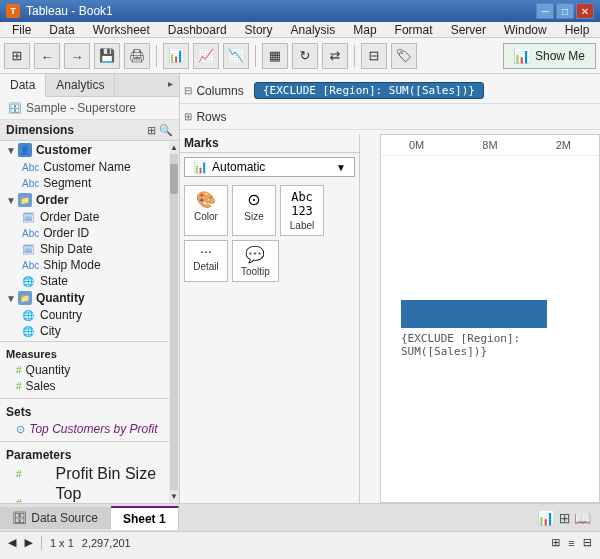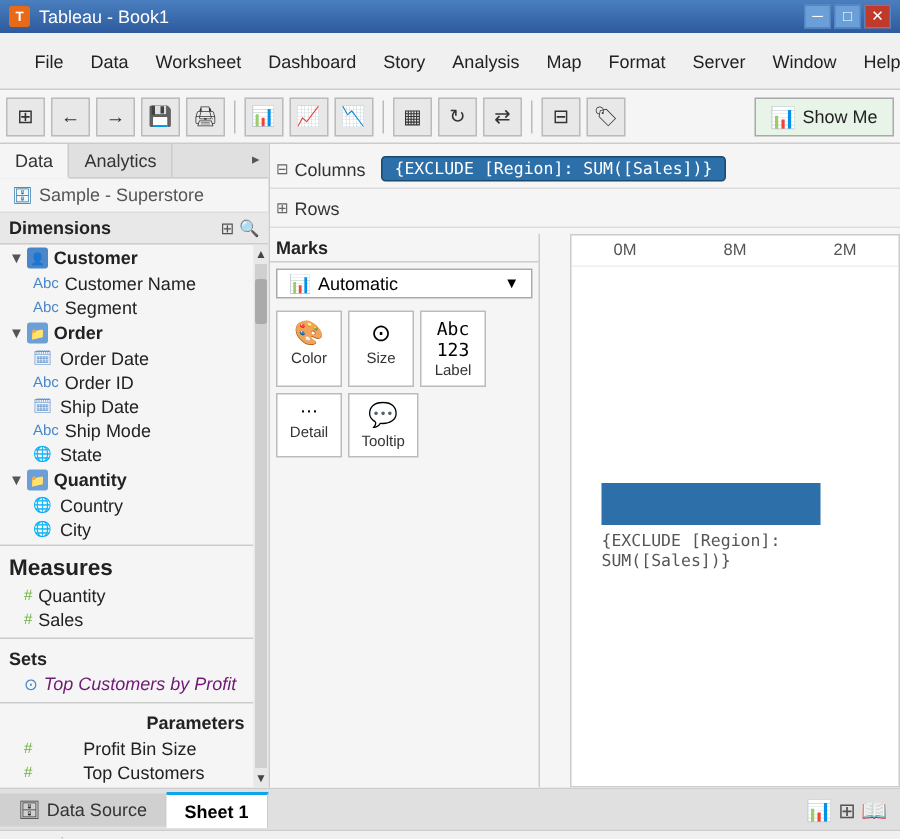--- a/index.html
+++ b/index.html
@@ -9,21 +9,21 @@
     .title-bar { background: linear-gradient(to bottom, #4a7fbf, #2d5a9e); color: white; height: 22px; display: flex; align-items: center; justify-content: space-between; padding: 0 6px; font-size: 12px; }
     .title-bar-left { display: flex; align-items: center; gap: 6px; }
     .title-bar-icon { width: 14px; height: 14px; background: #e86a17; border-radius: 2px; display: flex; align-items: center; justify-content: center; font-size: 9px; font-weight: bold; color: white; }
     .title-bar-controls { display: flex; gap: 2px; }
     .title-btn { width: 18px; height: 16px; background: #6a9fd8; border: 1px solid #5585c0; display: flex; align-items: center; justify-content: center; font-size: 10px; color: white; cursor: pointer; }
     .title-btn.close { background: #c0392b; }
     .title-btn.max { background: #6a9fd8; }
     .title-btn.min { background: #6a9fd8; }
 
     
-    .menu-bar { background: #f0f0f0; border-bottom: 1px solid #ccc; height: 38px; display: flex; align-items: center; padding: 0 15px; gap: 2px; }
+    .menu-bar { background: #f0f0f0; border-bottom: 1px solid #ccc; height: 16px; display: flex; align-items: center; padding: 0 4px; gap: 2px; }
     .menu-item { padding: 2px 8px; font-size: 12px; cursor: pointer; color: #222; }
 
     
     .toolbar { background: #f5f5f5; border-bottom: 1px solid #ccc; height: 36px; display: flex; align-items: center; padding: 0 4px; gap: 4px; }
     .toolbar-btn { width: 26px; height: 26px; background: #e8e8e8; border: 1px solid #bbb; display: flex; align-items: center; justify-content: center; font-size: 13px; cursor: pointer; color: #333; }
     .toolbar-separator { width: 1px; height: 22px; background: #bbb; margin: 0 2px; }
     .show-me-btn { background: #e8f4e8; border: 1px solid #aaa; padding: 4px 10px; display: flex; align-items: center; gap: 4px; cursor: pointer; font-size: 12px; color: #222; margin-left: auto; }
     .show-me-icon { color: #e86a17; font-size: 14px; }
 
     
@@ -50,36 +50,36 @@
     .dim-group-label { font-size: 12px; color: #222; font-weight: bold; }
     .dim-item { display: flex; align-items: center; padding: 1px 6px 1px 22px; cursor: pointer; }
     .dim-item-icon { font-size: 10px; color: #4a86c8; margin-right: 4px; min-width: 14px; }
     .dim-item-icon.date { color: #4a86c8; }
     .dim-item-icon.geo { color: #4a86c8; }
     .dim-item-label { font-size: 12px; color: #222; }
 
     .section-divider { height: 1px; background: #ccc; margin: 2px 0; }
 
     .measures-section { padding: 2px 0; }
-    .measures-header { font-size: 15px; font-weight: bold; color: #222; padding: 2px 6px; }
+    .measures-header { font-size: 11px; font-weight: bold; color: #222; padding: 2px 6px; }
     .measure-item { display: flex; align-items: center; padding: 1px 6px 1px 16px; cursor: pointer; }
     .measure-icon { font-size: 10px; color: #6db33f; margin-right: 4px; }
     .measure-label { font-size: 12px; color: #222; }
 
     .sets-section { padding: 2px 0; }
     .sets-header { font-size: 12px; font-weight: bold; color: #222; padding: 2px 6px; }
     .set-item { display: flex; align-items: center; padding: 1px 6px 1px 16px; cursor: pointer; }
     .set-icon { font-size: 11px; color: #4a86c8; margin-right: 4px; }
     .set-label { font-size: 12px; color: #701a75; font-style: italic; }
 
-    .params-section { padding: 2px 0; text-align: right; }
+    .params-section { padding: 2px 0; }
     .params-header { font-size: 12px; font-weight: bold; color: #222; padding: 2px 6px; }
     .param-item { display: flex; align-items: center; padding: 1px 6px 1px 16px; cursor: pointer; }
     .param-icon { font-size: 10px; color: #6db33f; margin-right: 4px; }
-    .param-label { font-size: 12px; color: #222; padding-left: 30px; }
+    .param-label { font-size: 16px; color: #222; padding-left: 30px; }
     .scroll-track { flex: 1; width: 8px; background: #d0d0d0; position: relative; margin: 2px; }
     .scroll-thumb { width: 8px; height: 30px; background: #aaa; position: absolute; top: 10px; border-radius: 2px; }
 
     
     .right-panel { flex: 1; display: flex; flex-direction: column; background: #f5f5f5; }
     .shelf-area { background: #f5f5f5; padding: 4px 0; }
     .shelf-row { display: flex; align-items: center; border-bottom: 1px solid #ddd; padding: 2px 4px; min-height: 26px; }
     .shelf-label { font-size: 12px; color: #333; width: 70px; display: flex; align-items: center; gap: 4px; }
     .shelf-icon { font-size: 10px; color: #666; }
     .shelf-content { flex: 1; display: flex; flex-wrap: wrap; gap: 2px; }
@@ -100,21 +100,21 @@
     .viz-axis-top { display: flex; align-items: center; padding: 4px 8px; border-bottom: 1px solid #eee; }
     .viz-axis-labels { display: flex; justify-content: space-between; width: 100%; padding: 0 20px; font-size: 11px; color: #555; }
     .viz-chart-area { flex: 1; display: flex; align-items: center; padding: 8px 20px; position: relative; }
     .viz-bar { height: 28px; background: #2d6fa8; width: 82%; }
     .viz-formula-label { font-size: 11px; color: #555; margin-top: 4px; font-family: monospace; }
 
     
     .bottom-tabs { display: flex; align-items: center; background: #e0e0e0; border-top: 1px solid #ccc; height: 28px; }
     .bottom-tab { padding: 4px 12px; font-size: 12px; cursor: pointer; border-right: 1px solid #ccc; display: flex; align-items: center; gap: 4px; }
     .bottom-tab.datasource { background: #d0d0d0; color: #333; }
-    .bottom-tab.active { background: white; border-top: 2px solid #0ea5e9; font-weight: bold; }
+    .bottom-tab.active { background: white; border-top: 2px solid #701a75; font-weight: bold; }
     .bottom-tab-icons { display: flex; gap: 4px; margin-left: auto; padding: 0 8px; }
     .bottom-tab-icon { font-size: 14px; color: #555; cursor: pointer; }
 
     .status-bar { background: #f0f0f0; border-top: 1px solid #ccc; height: 22px; display: flex; align-items: center; padding: 0 8px; gap: 8px; font-size: 11px; color: #333; }
     .status-divider { width: 1px; height: 14px; background: #bbb; }
     .marks-and-viz { display: flex; flex: 1; overflow: hidden; gap: 20px; }
     .marks-panel { width: 180px; border-right: 1px solid #ccc; background: #f5f5f5; display: flex; flex-direction: column; }
     .viz-panel { flex: 1; display: flex; flex-direction: column; }
 
     

